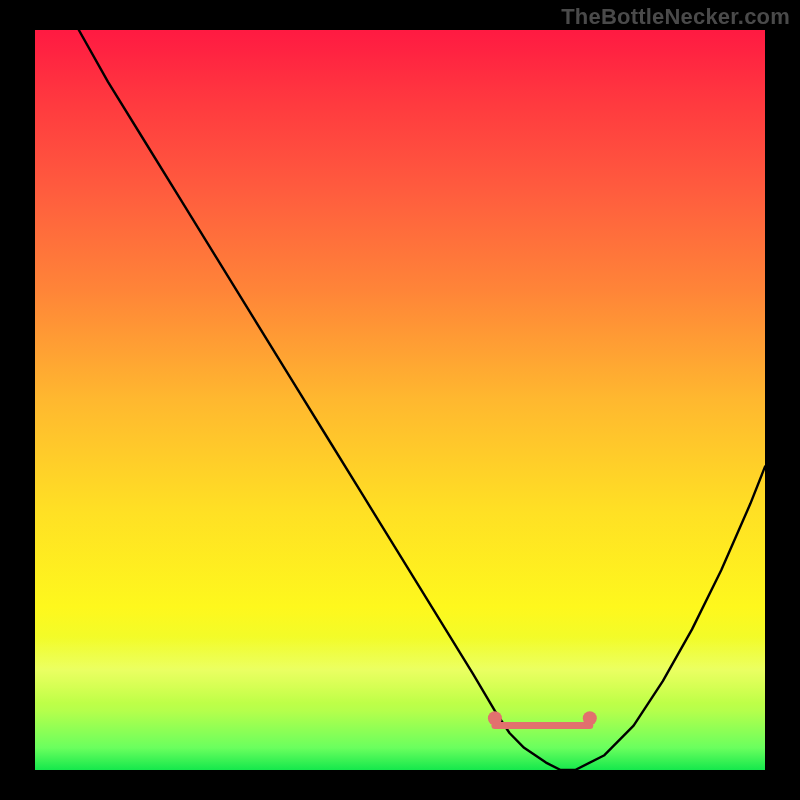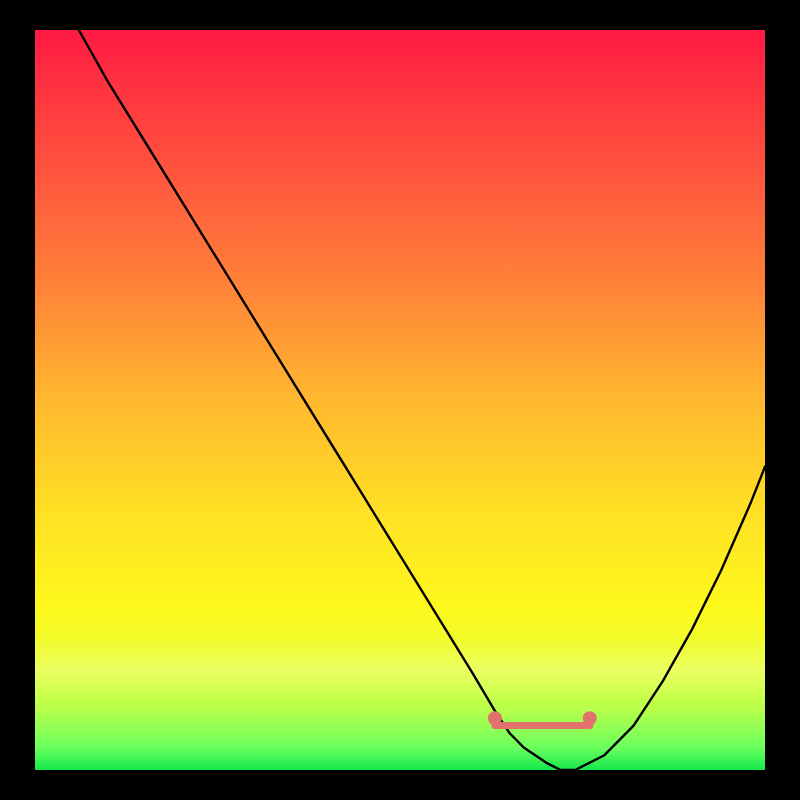--- a/index.html
+++ b/index.html
@@ -73,20 +73,21 @@
     inset: 0;
     width: 100%;
     height: 100%;
   }
 </style>
 </head>
 <body>
 
 <div class="frame">
 
+  <div class="watermark">TheBottleNecker.com</div>
 
   <div class="plot-area">
     <div class="gradient"></div>
     <div class="pale-band"></div>
 
     <svg class="curve-layer" viewBox="0 0 730 740" preserveAspectRatio="none">
       <path id="curve-path" fill="none" stroke="#000" stroke-width="2.4" stroke-linejoin="round" stroke-linecap="round" d="M43.8,0.0 L73.0,51.8 L109.5,111.0 L146.0,170.2 L182.5,229.4 L219.0,288.6 L255.5,347.8 L292.0,407.0 L328.5,466.2 L365.0,525.4 L401.5,584.6 L438.0,643.8 L459.9,680.8 L474.5,703.0 L489.1,717.8 L511.0,732.6 L525.6,740.0 L540.2,740.0 L569.4,725.2 L598.6,695.6 L627.8,651.2 L657.0,599.4 L686.2,540.2 L715.4,473.6 L730.0,436.6"></path>
       <path id="optimal-line" fill="none" stroke-width="7" stroke-linecap="round" d="M459.9,695.6 L554.8,695.6" stroke="#e2716e"></path>
       <circle id="dot-left" r="7" cx="459.9" cy="688.2" fill="#e2716e"></circle>
       <circle id="dot-right" r="7" cx="554.8" cy="688.2" fill="#e2716e"></circle>

